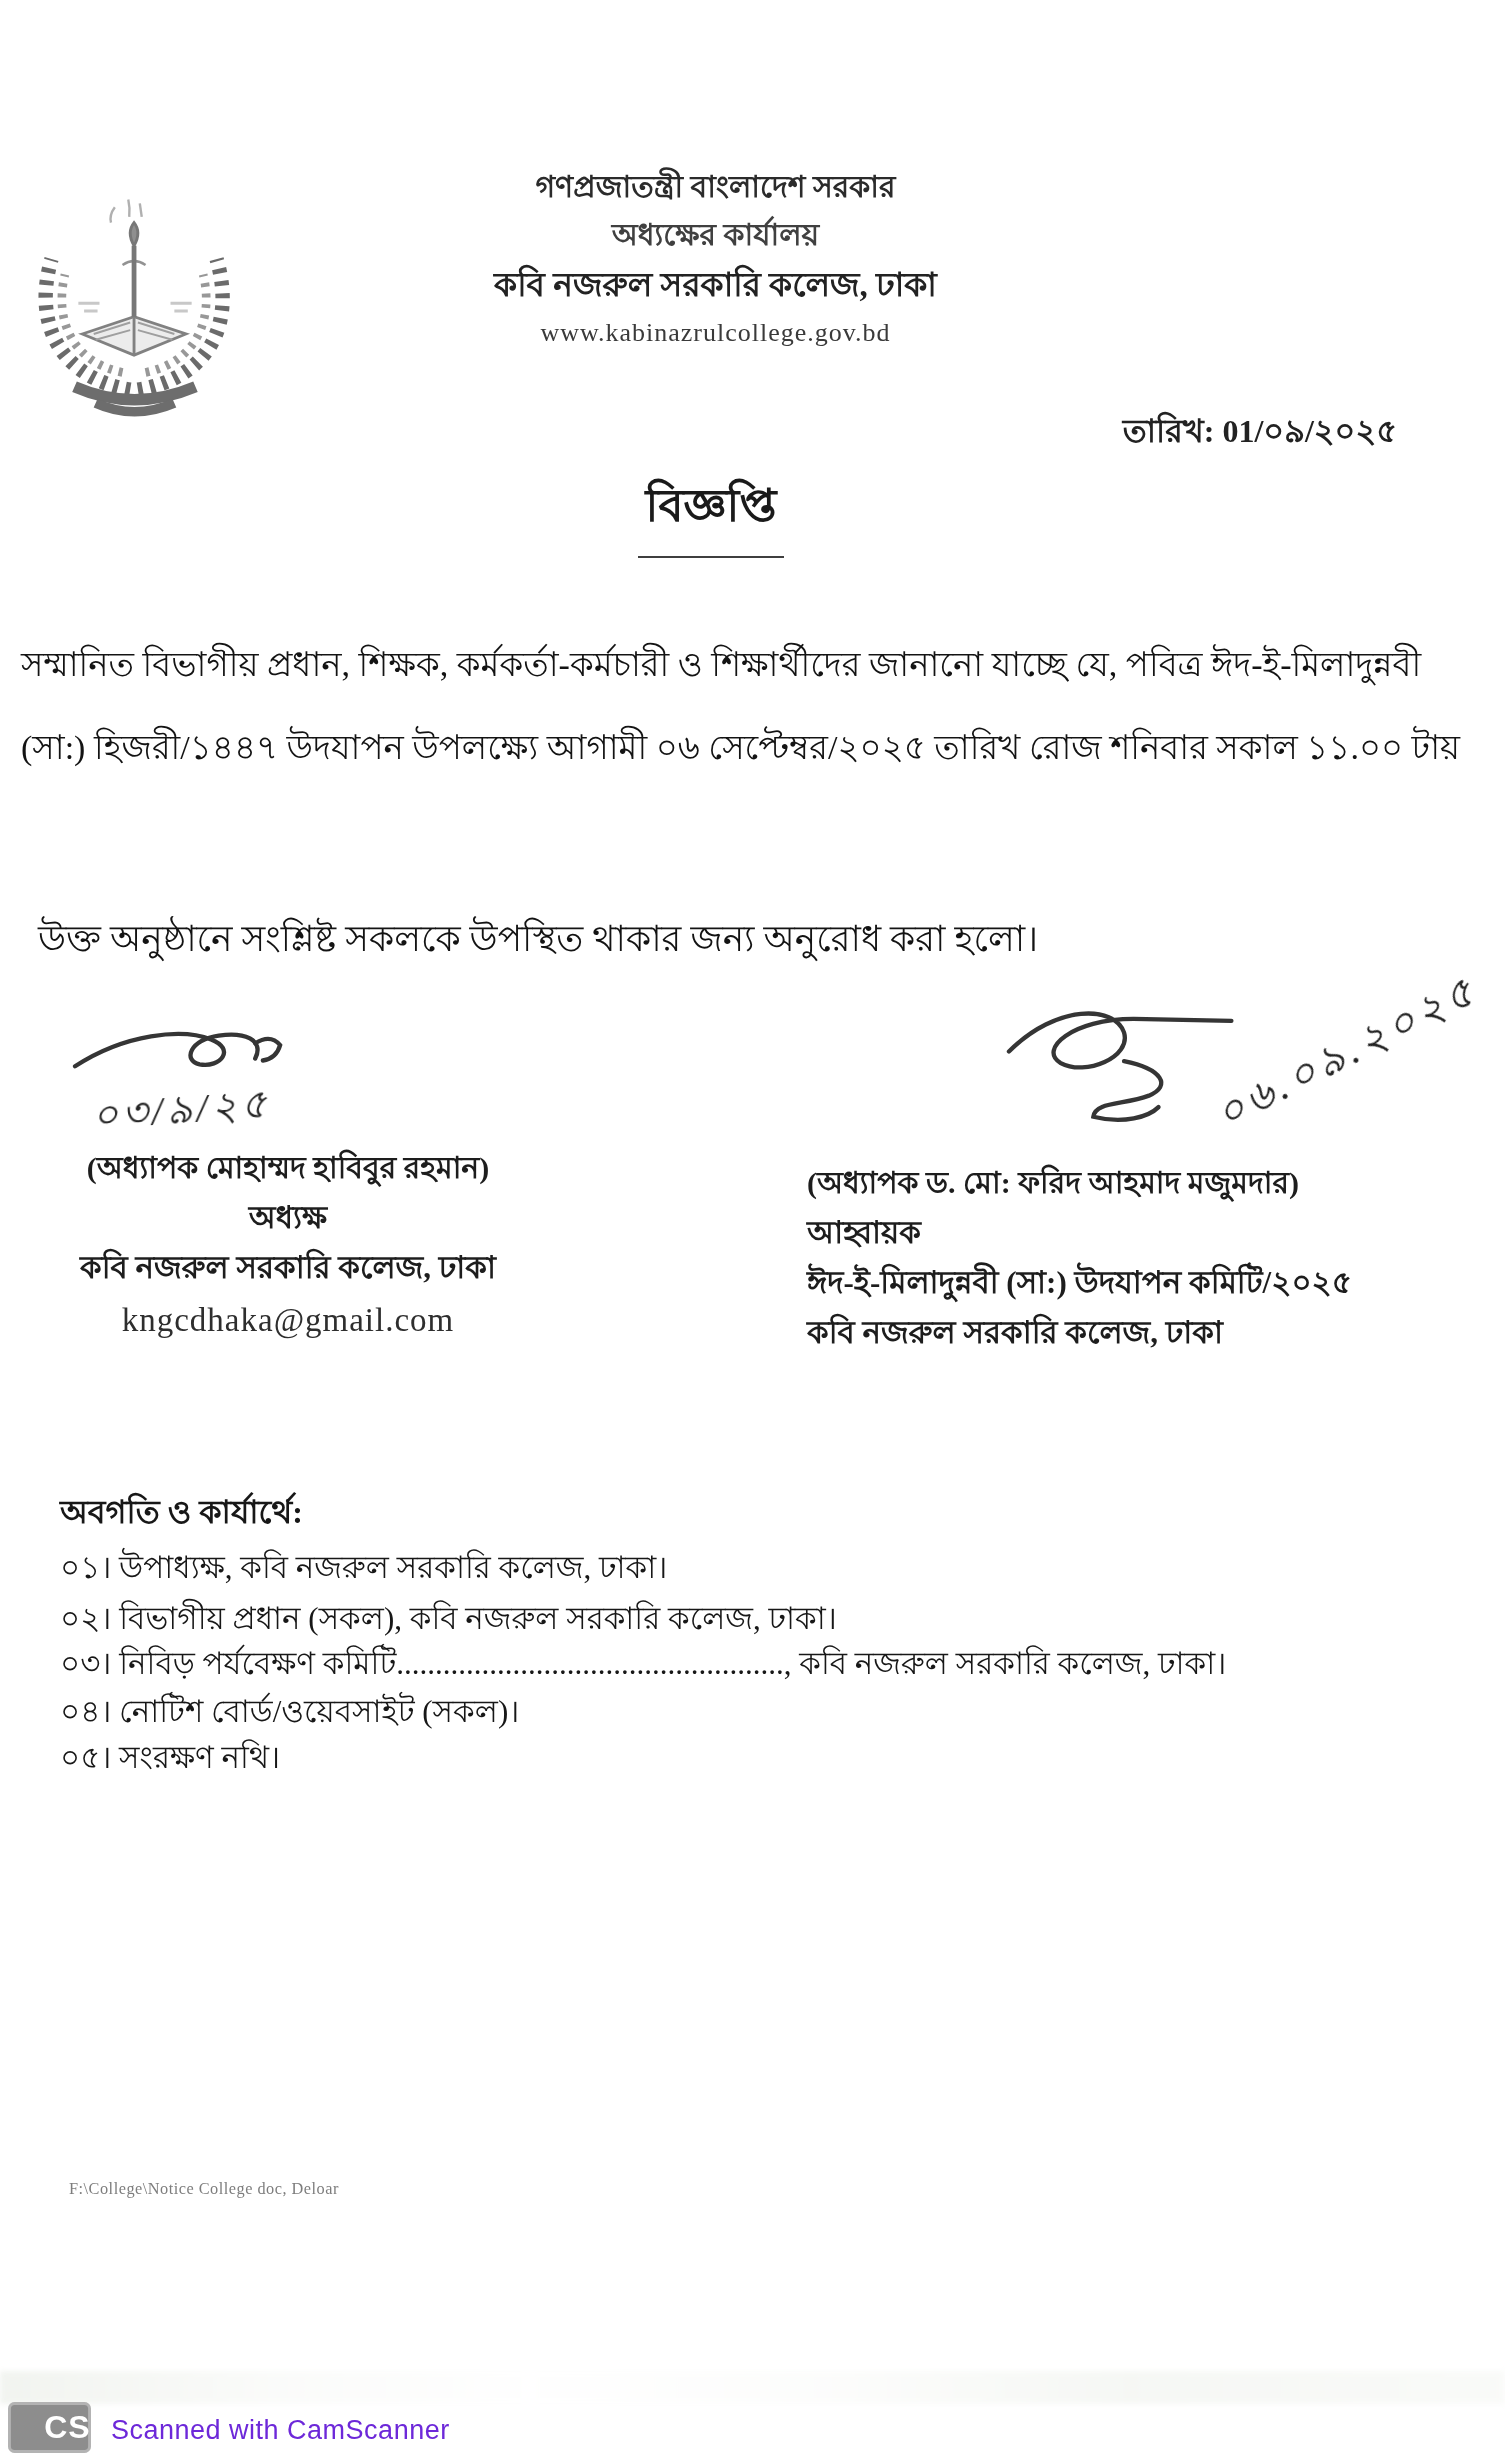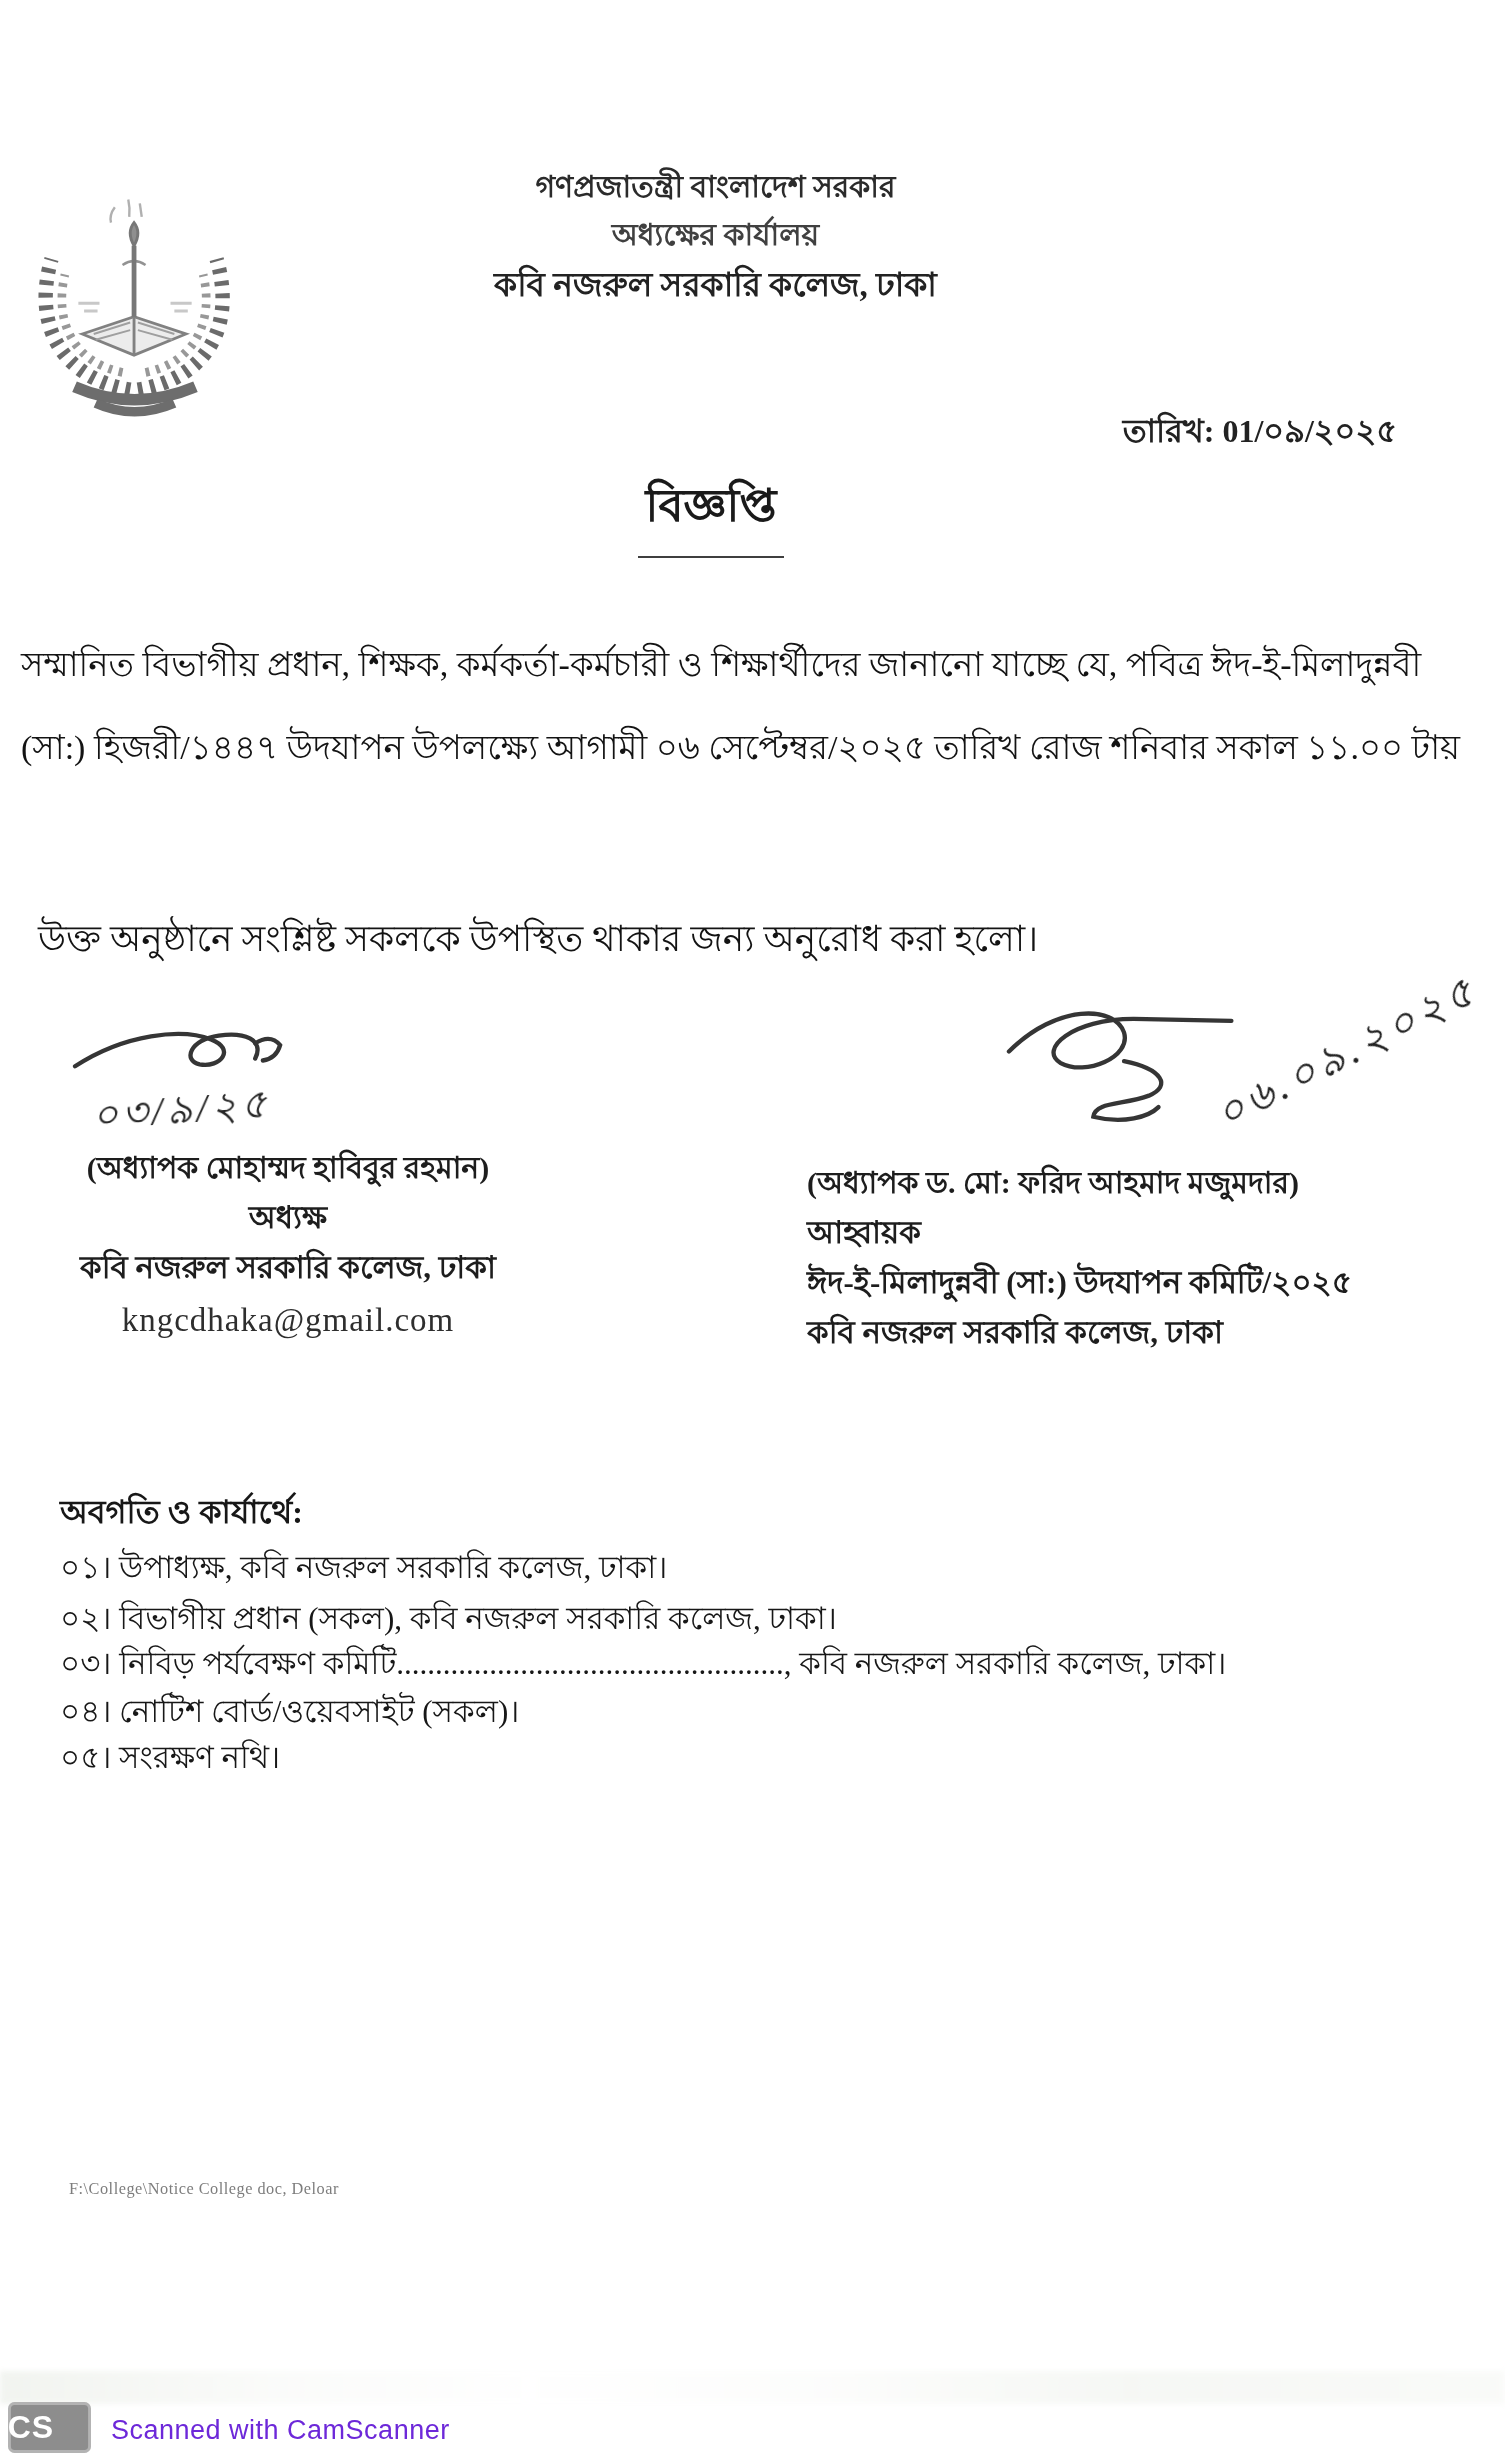--- a/index.html
+++ b/index.html
@@ -59,21 +59,21 @@
   .dist-item-4{top:1733px;}
   
   .file-path{left:69px;top:2179px;font-size:16.3px;color:#7d7d7d;filter:blur(0.5px);letter-spacing:0.5px;}
   .scan-smear{
     left:0;top:2371px;width:1505px;height:33px;opacity:.18;
     background:linear-gradient(90deg,#b8c4ae 0%,#e8ece4 18%,#ffffff 35%,#f2f4ef 55%,#cfd8c8 75%,#e4e8de 100%);
     filter:blur(2.9px);
   }
   .cs-badge{
     left:7.7px;top:2402px;width:83px;height:51px;background:#8d8d8d;border-radius:6.7px;
-    display:flex;align-items:center;justify-content:flex-start;
+    display:flex;align-items:center;justify-content:flex-end;
     box-shadow:inset 0 0 0 2.9px #ffffff55;
   }
   .cs-badge-text{
     color:#ffffff;font-family:"Liberation Sans", sans-serif;font-size:32px;font-weight:700;letter-spacing:1px;
   }
   .cs-label{
     left:111px;top:2415px;font-family:"Liberation Sans", sans-serif;
     font-size:27px;color:#6d28d9;letter-spacing:0.5px;
   }
   
@@ -117,20 +117,21 @@
   <g stroke="#8f8f8f" stroke-width="3" opacity=".6">
     <path d="M66,118 h22 M72,126 h14"></path>
     <path d="M162,118 h22 M166,126 h14"></path>
   </g>
 </svg>
 
 <div class="abs header-block">
   <div class="header-line1 bn">গণপ্রজাতন্ত্রী বাংলাদেশ সরকার</div>
   <div class="header-line2 bn">অধ্যক্ষের কার্যালয়</div>
   <div class="header-line3 bn">কবি নজরুল সরকারি কলেজ, ঢাকা</div>
+  <div class="header-line4">www.kabinazrulcollege.gov.bd</div>
 </div>
 
 <div class="abs date-line bn">তারিখ: 01/০৯/২০২৫</div>
 
 <div class="abs title-wrap">
   <span class="title-text bn">বিজ্ঞপ্তি</span>
 </div>
 
 <div class="abs body-para1">
   <div class="body-line bn">সম্মানিত বিভাগীয় প্রধান, শিক্ষক, কর্মকর্তা-কর্মচারী ও শিক্ষার্থীদের জানানো যাচ্ছে যে, পবিত্র ঈদ-ই-মিলাদুন্নবী</div>

